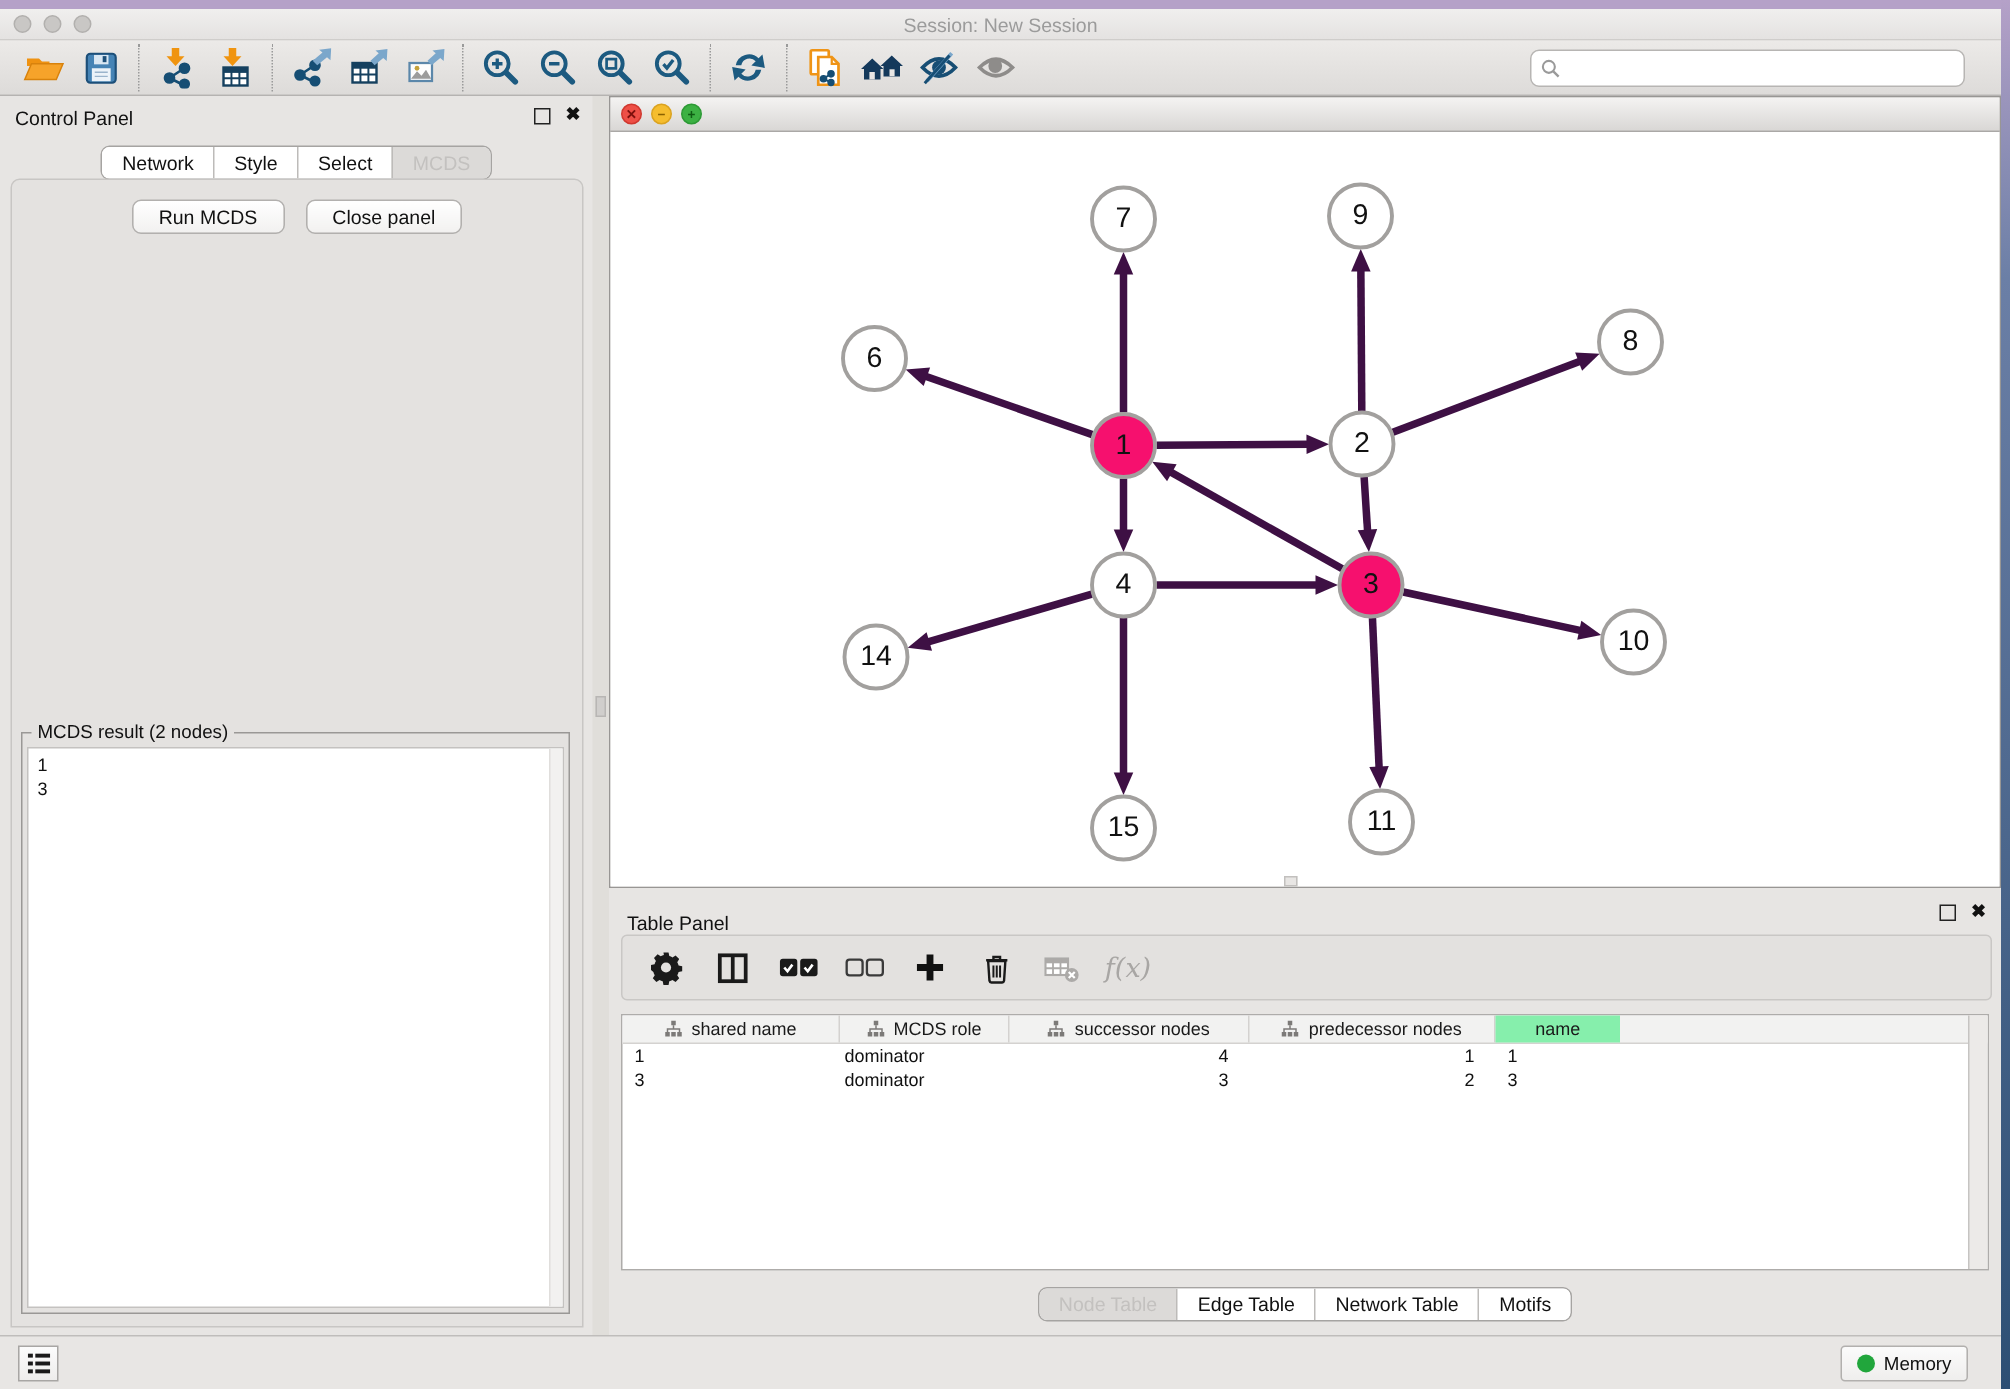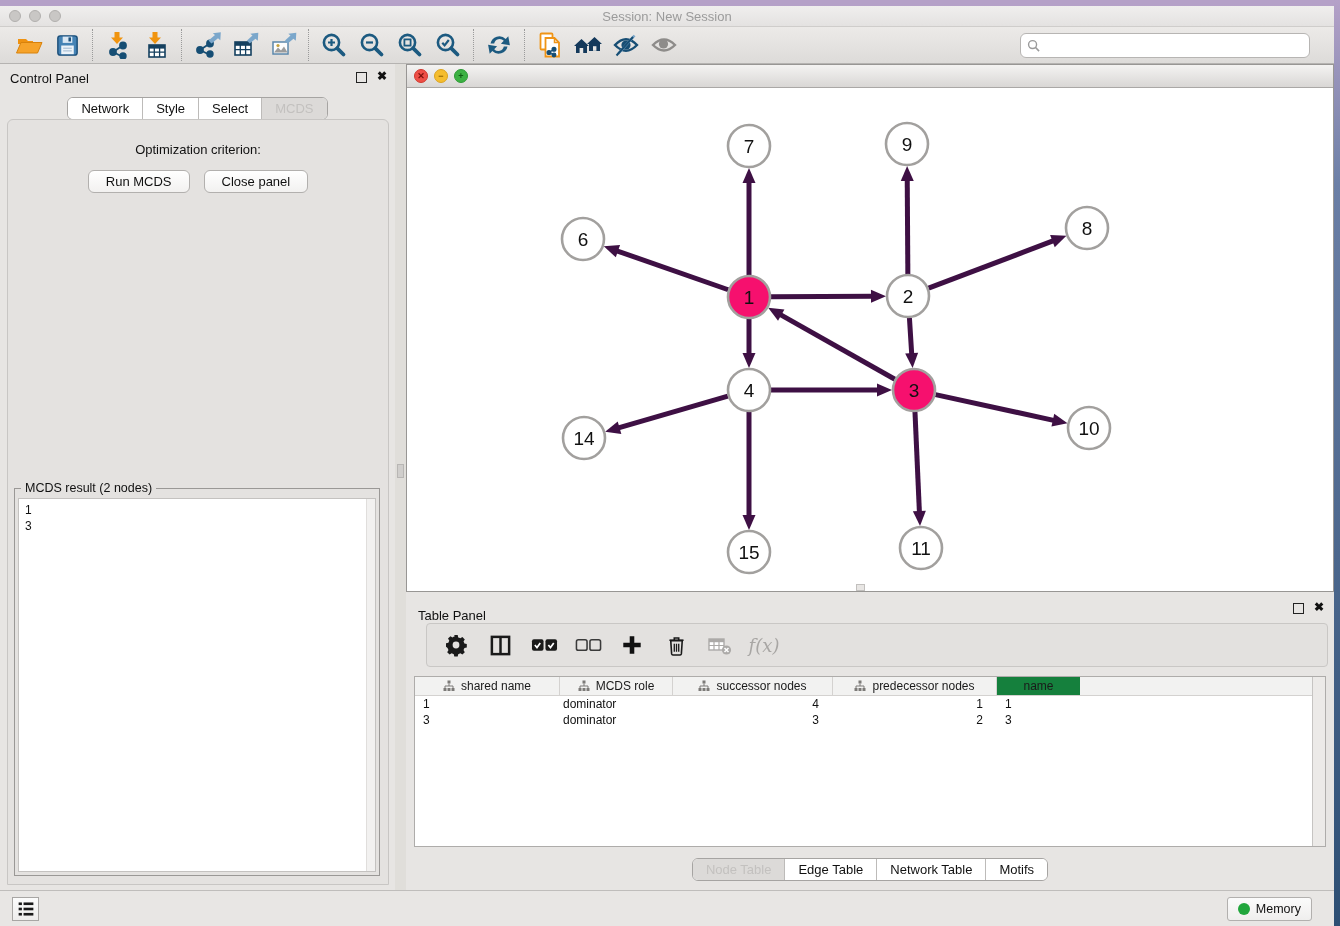--- a/index.html
+++ b/index.html
@@ -63,28 +63,28 @@
   .light.yellow { background:#f5bd2e; border:1px solid #dba320; color:#8a6100; }
   .light.green { background:#3cb143; border:1px solid #2d9a35; color:#0f5d14; }
   .net-canvas { position:relative; width:926px; height:503px; background:#fff; }
   .net-resize { position:absolute; left:449px; bottom:0px; width:9px; height:7px; background:#e8e6e4; border:1px solid #c2c0be; }
 
   
   .table-panel { position:absolute; left:406px; top:592px; width:928px; height:298px; background:#e7e5e3; }
   .tp-head { position:relative; height:26px; }
   .tp-head .ptitle { position:absolute; left:12px; top:16px; font-size:13px; color:#111; }
   .tp-float { right:30px; top:11px; } .tp-close { right:10px; top:8px; }
-  .tp-toolbar { position:absolute; left:8px; right:6px; top:31px; height:44px; background:#e3e1df; border:1px solid #c9c7c5; border-radius:4px; display:flex; align-items:center; gap:14px; padding:0 14px;margin-left:12px; }
+  .tp-toolbar { position:absolute; left:8px; right:6px; top:31px; height:44px; background:#e3e1df; border:1px solid #c9c7c5; border-radius:4px; display:flex; align-items:center; gap:14px; padding:0 14px; }
   .tp-tool { display:flex; align-items:center; justify-content:center; width:30px; height:30px; }
   .fx { font-family:"DejaVu Serif", serif; font-style:italic; font-size:18px; color:#a8a6a4; }
 
   .dtable { position:absolute; left:8px; right:8px; top:84px; height:171px; background:#fff; border:1px solid #aeacaa; }
   .thead { display:grid; grid-template-columns:145px 113px 160px 164px 83px auto; height:19px; background:#f2f2f1; border-bottom:1px solid #d4d2d0; }
   .th { display:flex; align-items:center; justify-content:center; gap:6px; font-size:12px; color:#1a1a1a; border-right:1px solid #d4d2d0; overflow:hidden; white-space:nowrap; }
-  .th:last-child { border-right:none; background:#15803d; }
+  .th:last-child { border-right:none; background:#86efac; }
   .trow { display:grid; grid-template-columns:145px 113px 160px 164px 83px auto; height:16px; font-size:12px; color:#111; }
   .td { padding:0 4px; white-space:nowrap; overflow:hidden; line-height:16px; }
   .td.l { text-align:left; padding-left:8px; } .td.r { text-align:right; padding-right:14px; }
   .td.c1 { padding-left:3px; }
   .tscroll { position:absolute; right:0; top:0; width:13px; height:100%; background:#eceae8; border-left:1px solid #c6c4c2; }
   .tp-tabs { position:absolute; left:0; width:100%; top:266px; text-align:center; }
 
   
   .statusbar { position:absolute; left:0; top:890px; width:1334px; height:36px; background:#e8e6e4; border-top:1px solid #bfbdbb; }
   .sb-left { position:absolute; left:12px; top:6px; width:27px; height:24px; background:linear-gradient(#fcfcfc,#eeedec); border:1px solid #a8a6a4; display:flex; align-items:center; justify-content:center; }
@@ -264,21 +264,20 @@
       <span class="float-btn cp-float"></span>
       <span class="close-btn cp-close">✖</span>
     </div>
     <div class="cp-tabs"><span class="tabgroup">
           <span class="tab">Network</span>
           <span class="tab">Style</span>
           <span class="tab">Select</span>
           <span class="tab active">MCDS</span>
         </span></div>
     <div class="cp-body">
-      <div class="opt-label">Optimization criterion:</div>
       <div class="btn-row">
         <span class="mac-btn">Run MCDS</span>
         <span class="mac-btn">Close panel</span>
       </div>
       <div class="result-box">
         <span class="result-legend">MCDS result (2 nodes)</span>
         <div class="result-area">
           <div>
               <div>1</div>
               <div>3</div>

